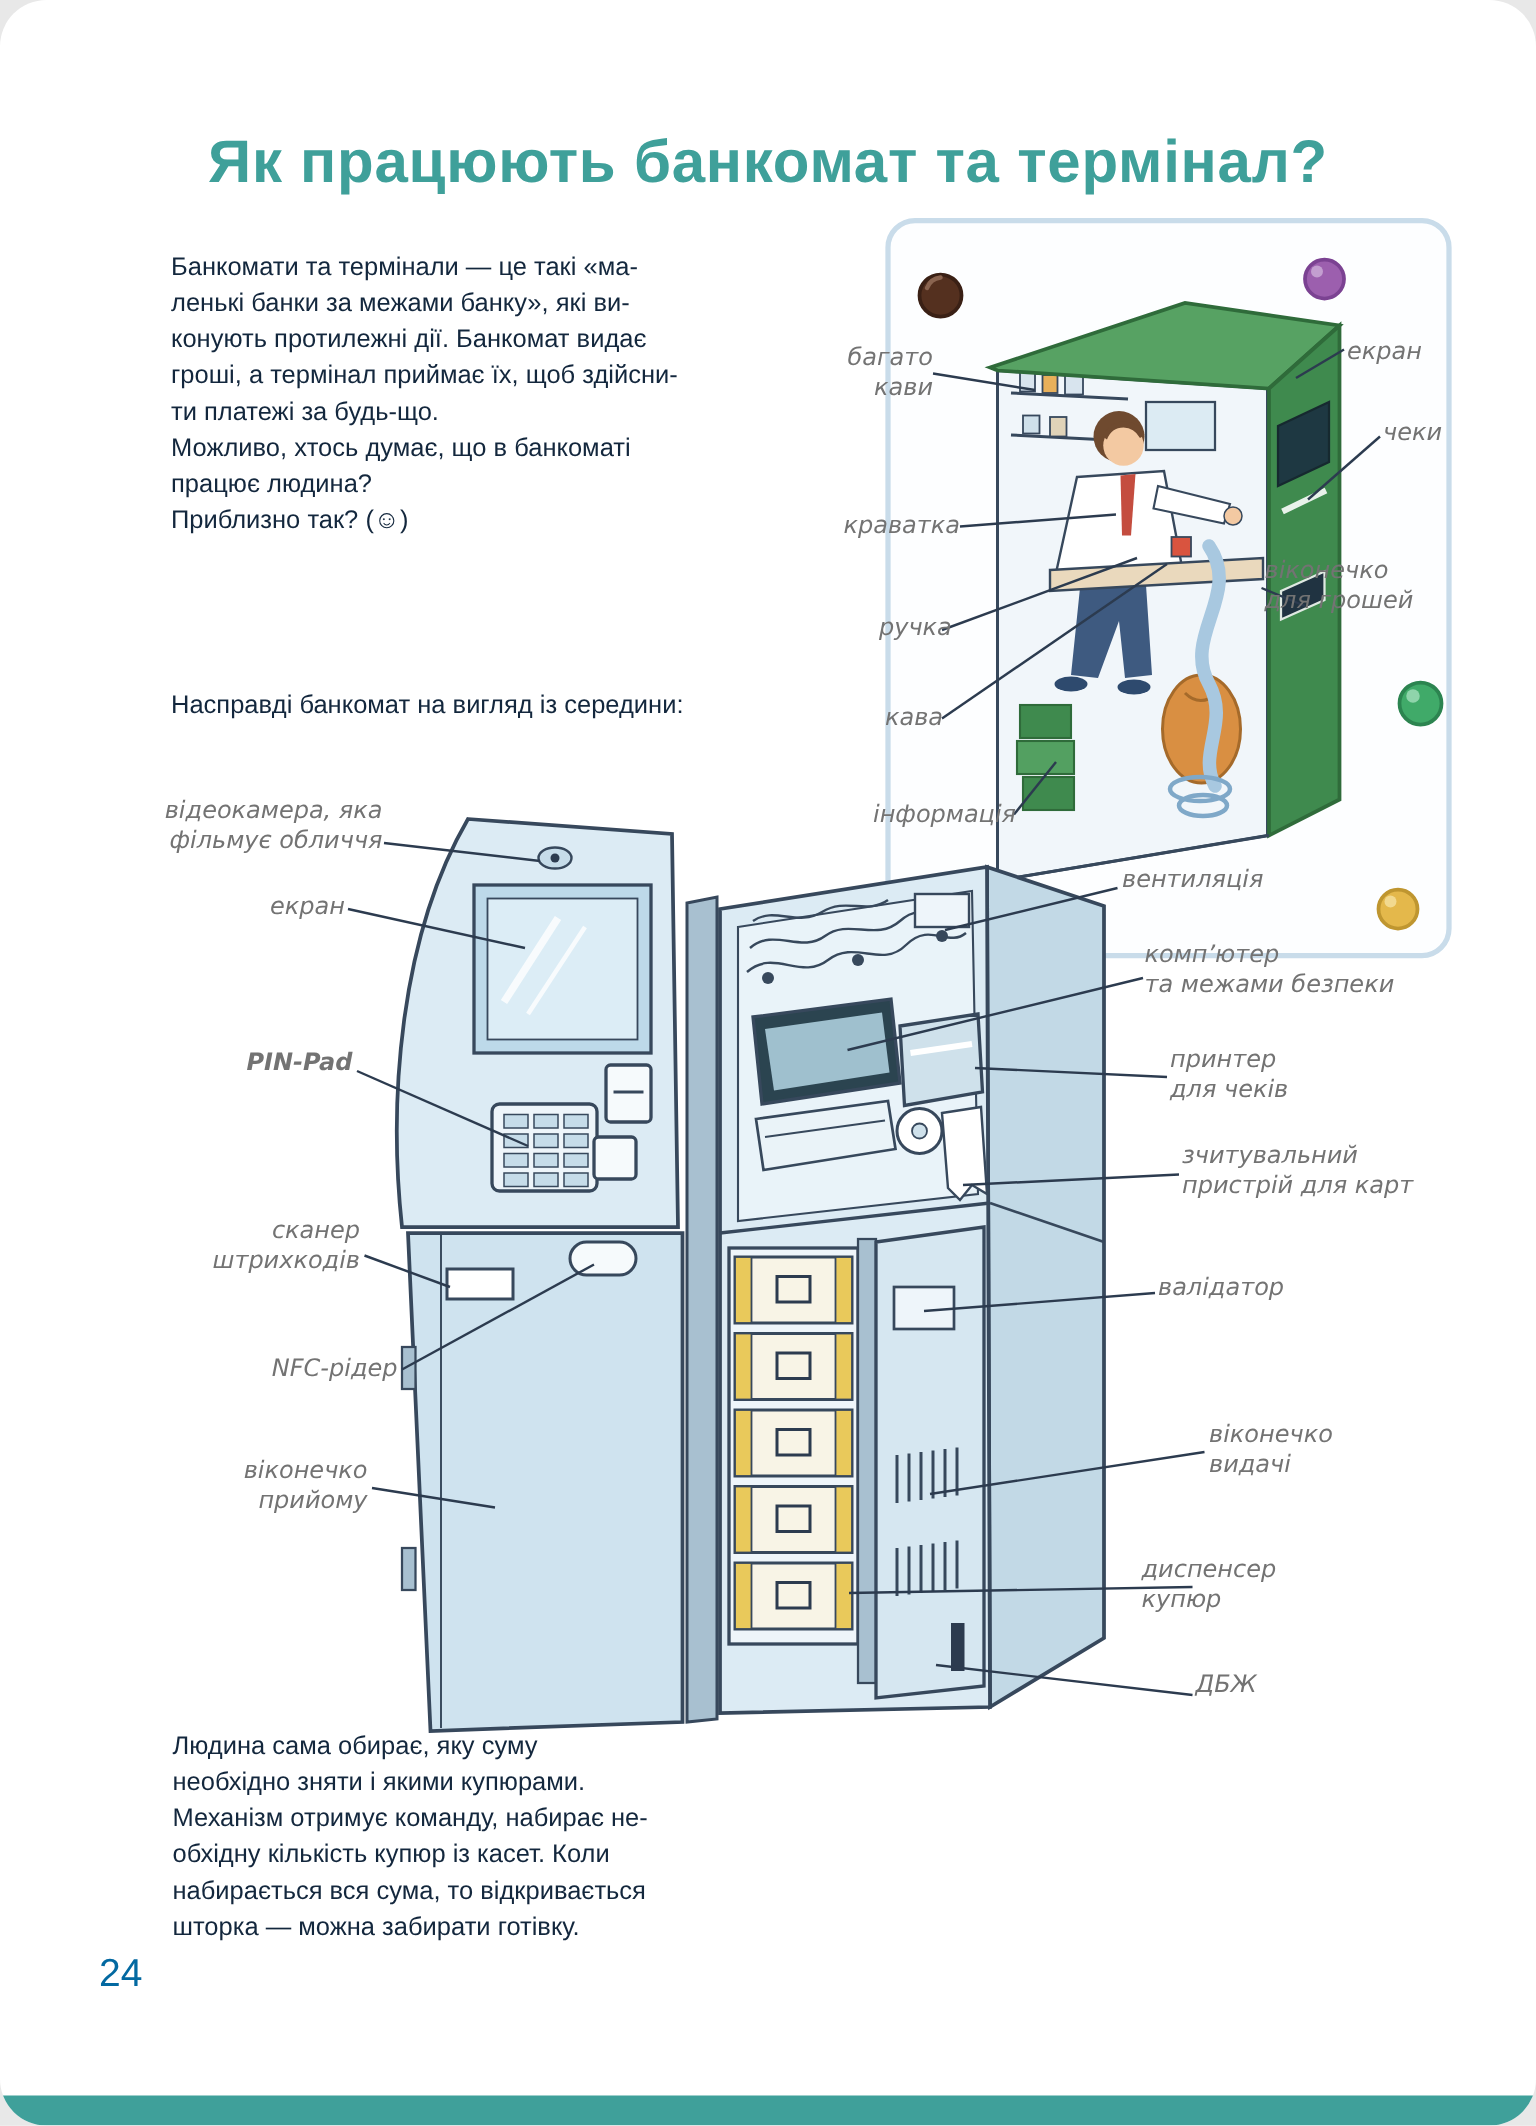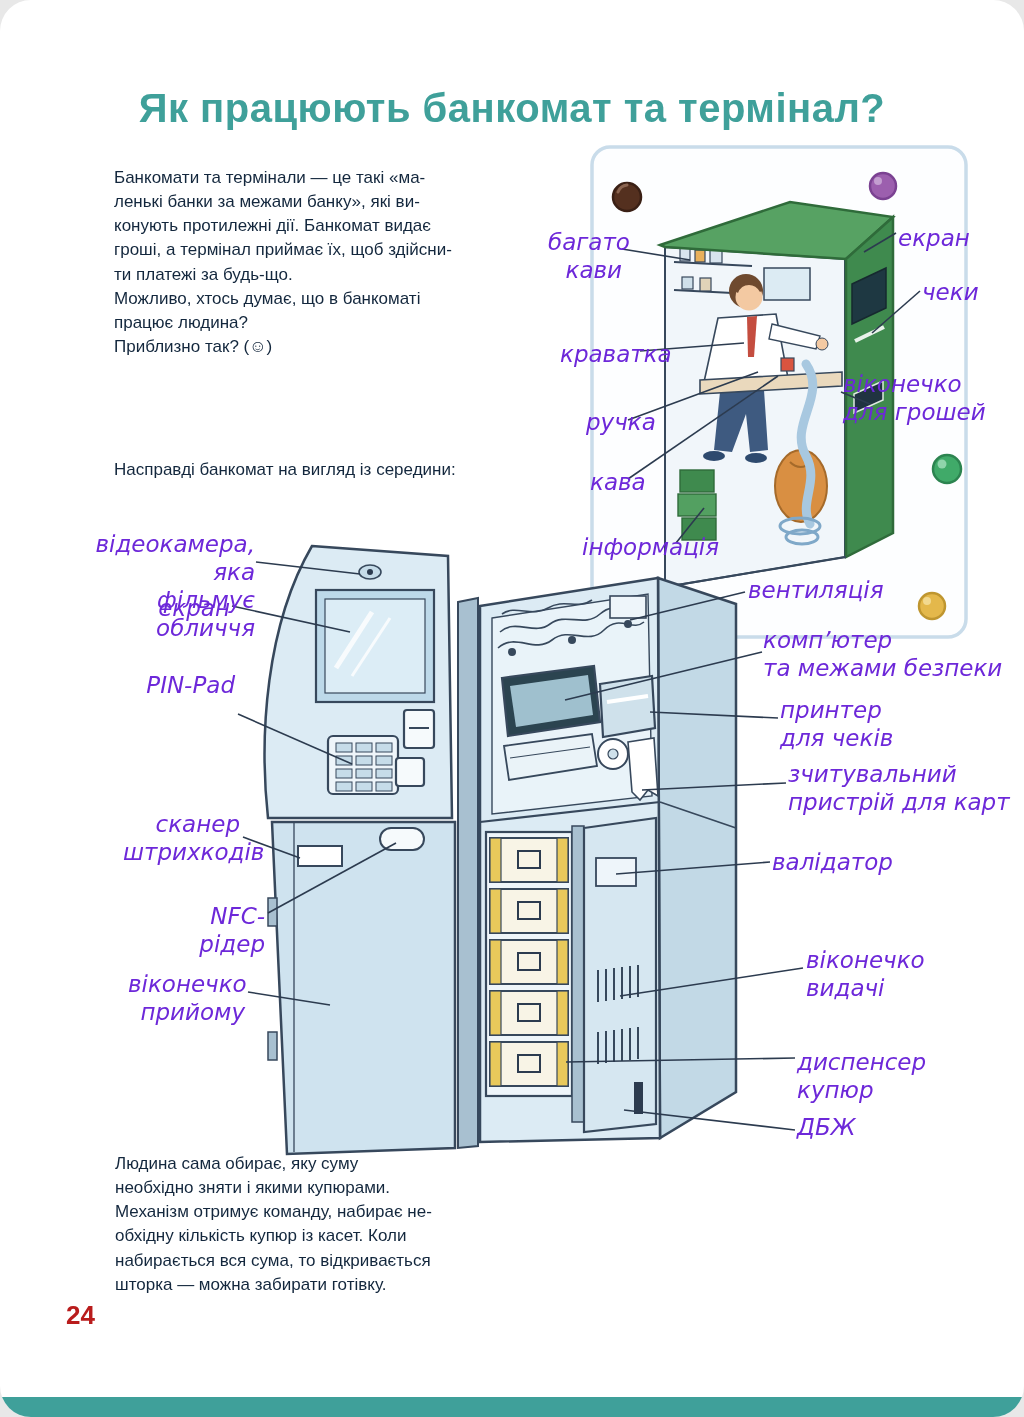--- a/index.html
+++ b/index.html
@@ -12,50 +12,50 @@
   .title{
     left:0;right:0;top:86px;text-align:center;
     font-size:40px;font-weight:bold;color:#3fa09a;letter-spacing:.5px;
   }
   .tb{white-space:pre-line;font-size:17px;line-height:1.42;}
   .intro{left:114px;top:166px;width:470px;}
   .section-heading{left:150px;top:414px;font-size:20px;font-weight:bold;color:#dd5747;letter-spacing:.4px;}
   .lead{left:114px;top:458px;width:480px;}
   .bottom-left{left:115px;top:1152px;width:420px;}
   .bottom-right{left:545px;top:1182px;width:430px;}
-  .page-number{left:66px;top:1300px;font-size:26px;font-weight:bold;color:#b91c1c;}
+  .page-number{left:66px;top:1300px;font-size:26px;font-weight:normal;color:#0369a1;}
   .footer-bar{left:0;right:0;bottom:0;height:20px;background:#3fa09a;}
   .lbl{
     position:absolute;font-family:"DejaVu Sans",sans-serif;font-style:italic;
-    font-size:23px;line-height:1.22;color:#6d28d9;white-space:pre-line;
+    font-size:16px;line-height:1.22;color:#737373;white-space:pre-line;
   }
   .ra{text-align:right;}
   
   .lbl-coffee{left:548px;top:228px;width:74px;}
   .lbl-screen-booth{left:898px;top:224px;}
   .lbl-receipts{left:922px;top:278px;}
   .lbl-tie{left:560px;top:340px;width:80px;}
   .lbl-money-window{left:843px;top:370px;}
   .lbl-pen{left:586px;top:408px;}
   .lbl-coffee-cup{left:590px;top:468px;}
   .lbl-information{left:582px;top:533px;}
   
   .lbl-camera{left:90px;top:530px;width:165px;}
   .lbl-screen{left:130px;top:594px;width:100px;}
-  .lbl-pinpad{left:132px;top:671px;width:103px;}
+  .lbl-pinpad{left:132px;top:698px;width:103px;font-weight:bold;}
   .lbl-barcode{left:123px;top:810px;width:117px;}
   .lbl-nfc{left:150px;top:902px;width:115px;}
   .lbl-intake{left:128px;top:970px;width:117px;}
   .lbl-ventilation{left:748px;top:576px;}
   .lbl-computer{left:763px;top:626px;}
   .lbl-printer{left:780px;top:696px;}
   .lbl-cardreader{left:788px;top:760px;}
   .lbl-validator{left:772px;top:848px;}
   .lbl-dispense-window{left:806px;top:946px;}
-  .lbl-dispenser{left:797px;top:1036px;margin-top:12px;}
+  .lbl-dispenser{left:761px;top:1036px;}
   .lbl-ups{left:797px;top:1113px;}
   svg.art{position:absolute;left:0;top:0;pointer-events:none;}
 </style>
 </head>
 <body>
 
 <div class="page">
 
   <svg class="art" width="1024" height="1417" viewBox="0 0 1024 1417">
 

